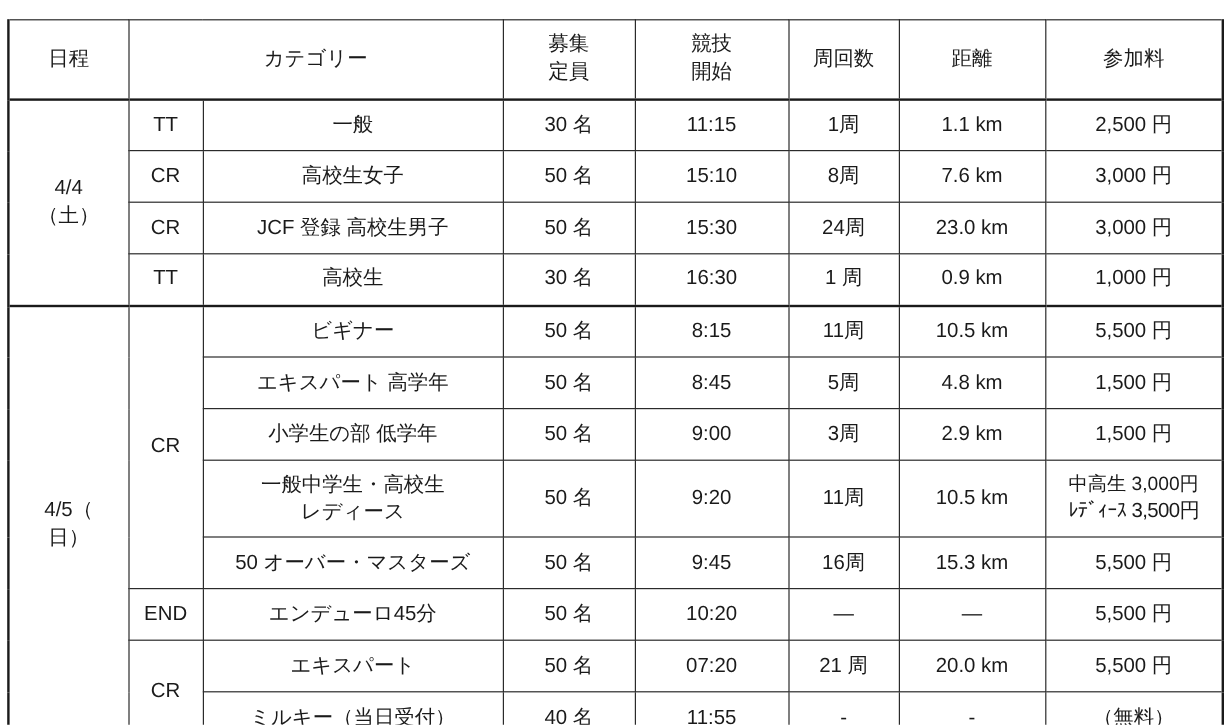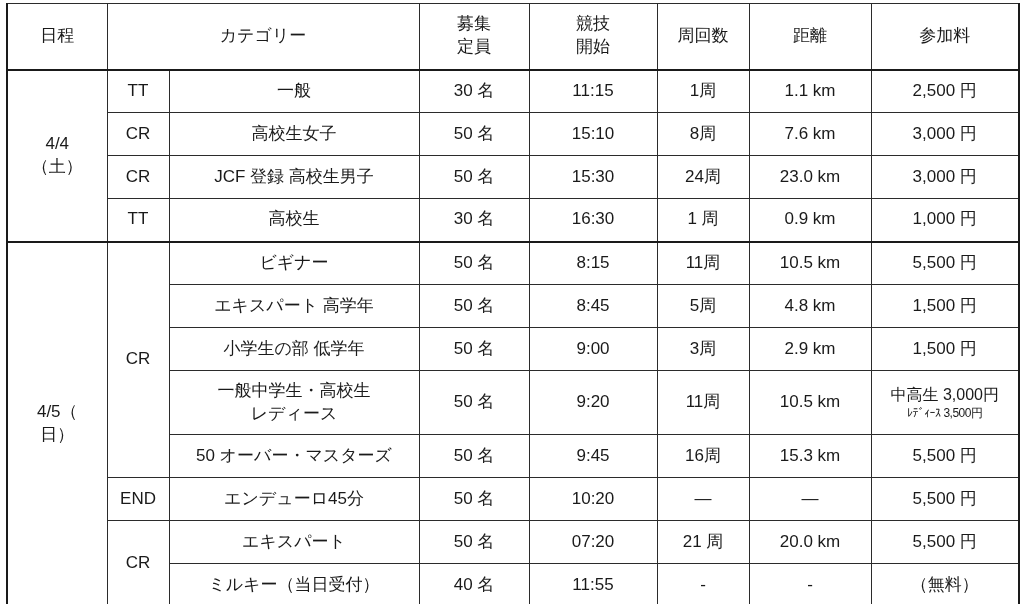--- a/index.html
+++ b/index.html
@@ -12,21 +12,21 @@
     height: 604px;
     font-family: "Liberation Sans", "DejaVu Sans", sans-serif;
     color: #1a1a1a;
     overflow: hidden;
   }
   .sheet {
     width: 1024px;
     height: 604px;
     position: relative;
     box-sizing: border-box;
-    padding: 3px 6px 0 6px;
+    padding: 16px 6px 0 6px;
   }
   table.race-table {
     border-collapse: collapse;
     table-layout: fixed;
     width: 1012px;
     margin: 0 auto;
   }
   table.race-table td,
   table.race-table th {
     border: 1px solid #2b2b2b;
@@ -67,21 +67,21 @@
     text-align: left;
     padding-left: 10px;
     font-size: 17px;
   }
   td.type-cell {
     font-size: 17px;
   }
   .row-h { height: 43px; }
   .row-h-tall { height: 64px; }
   .fee-small-1 { font-size: 16px; display: block; }
-  .fee-small-2 { font-size: 12px; display: block; letter-spacing: -0.5px; }
+  .fee-small-2 { font-size: 17px; display: block; letter-spacing: -0.5px; }
   .twoline span { display: block; }
 </style>
 </head>
 <body>
 
 <div class="sheet">
   <table class="race-table">
     <colgroup>
       <col class="c-date">
       <col class="c-type">

